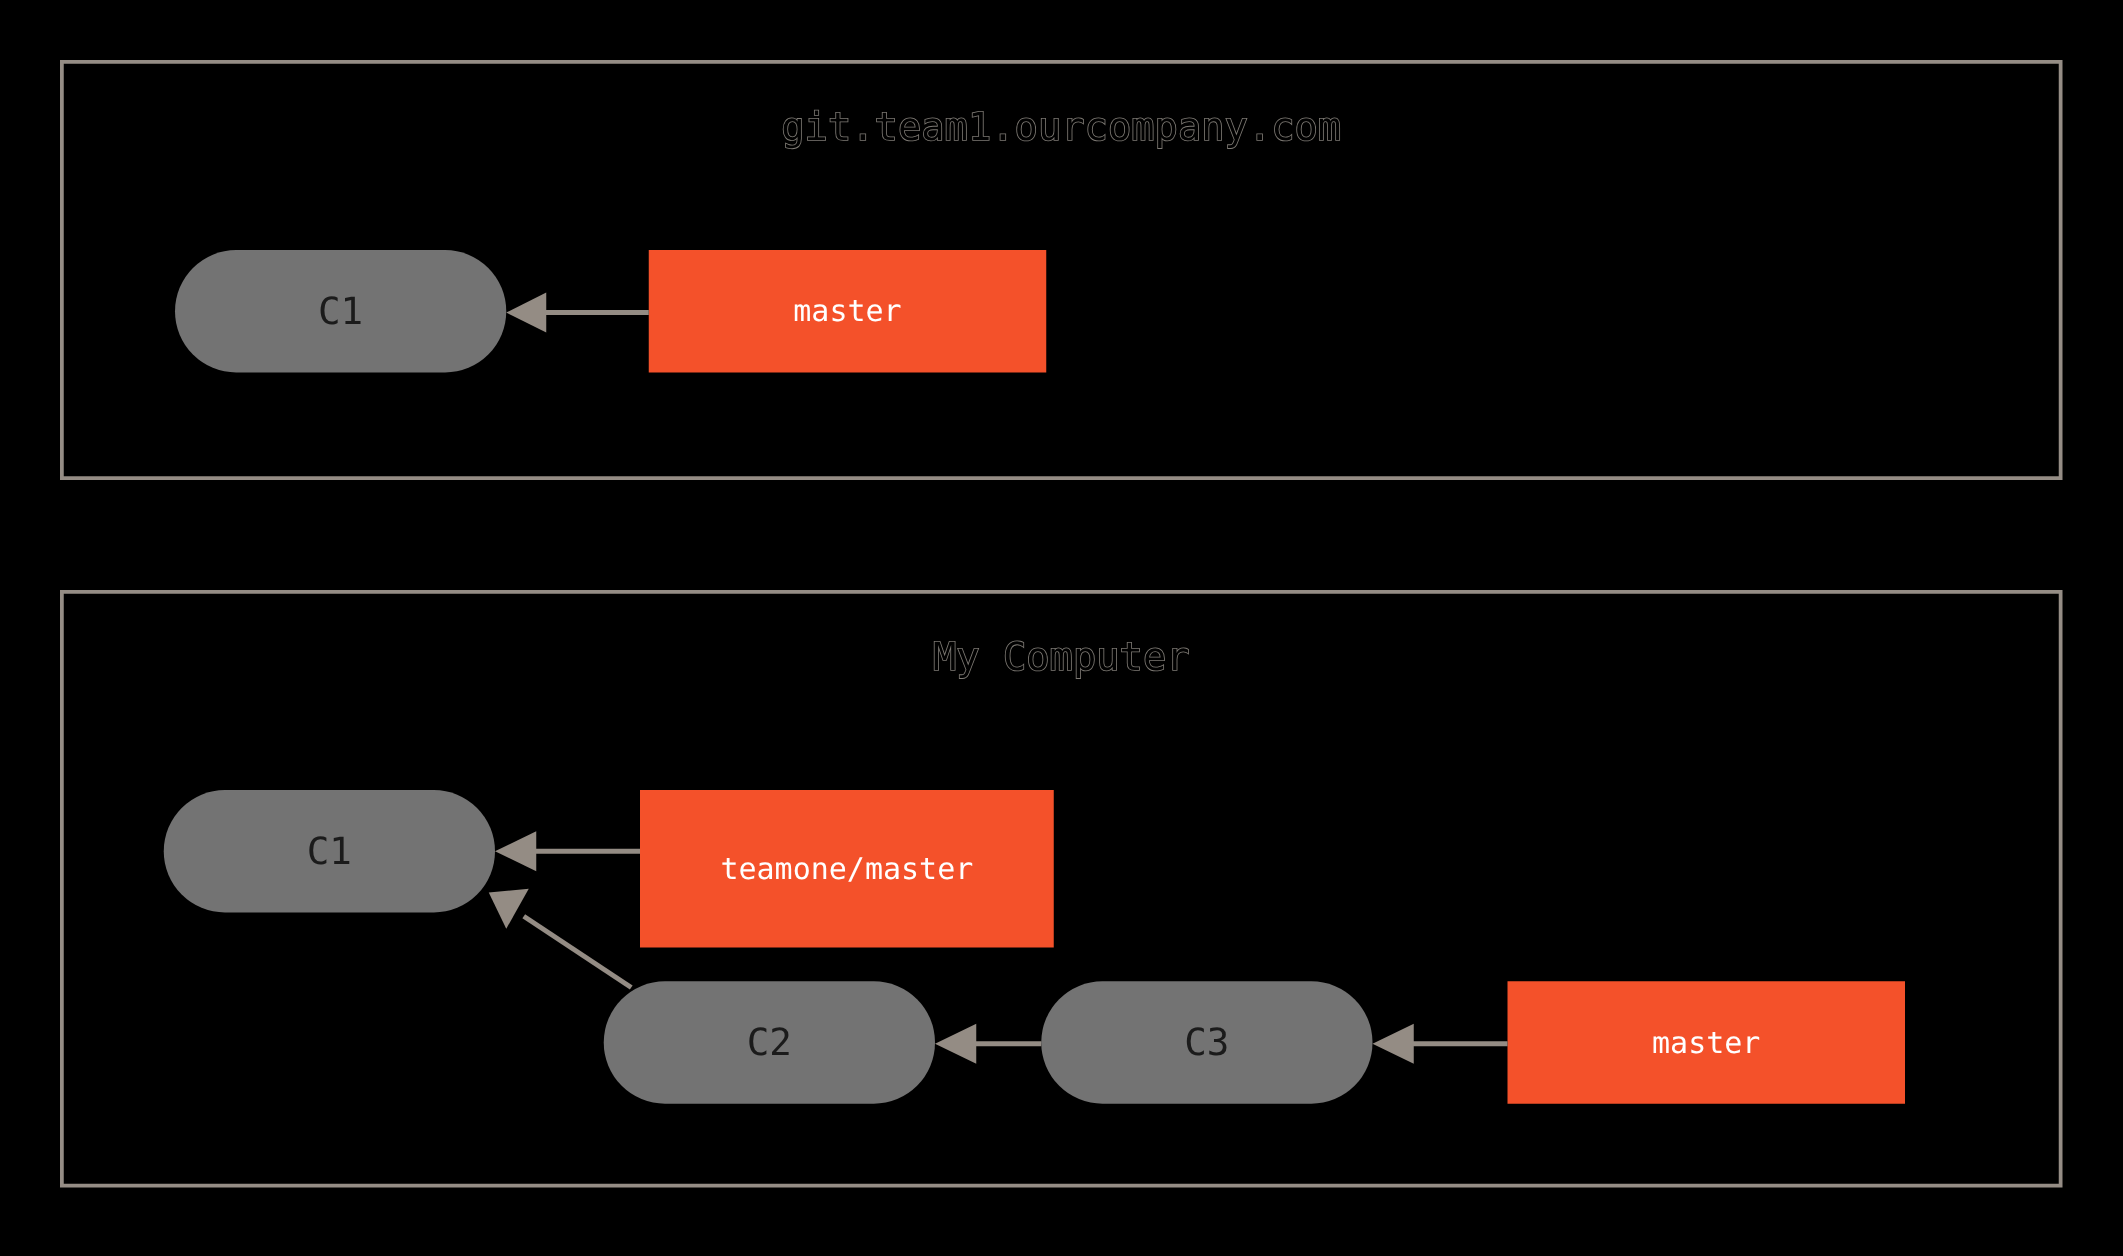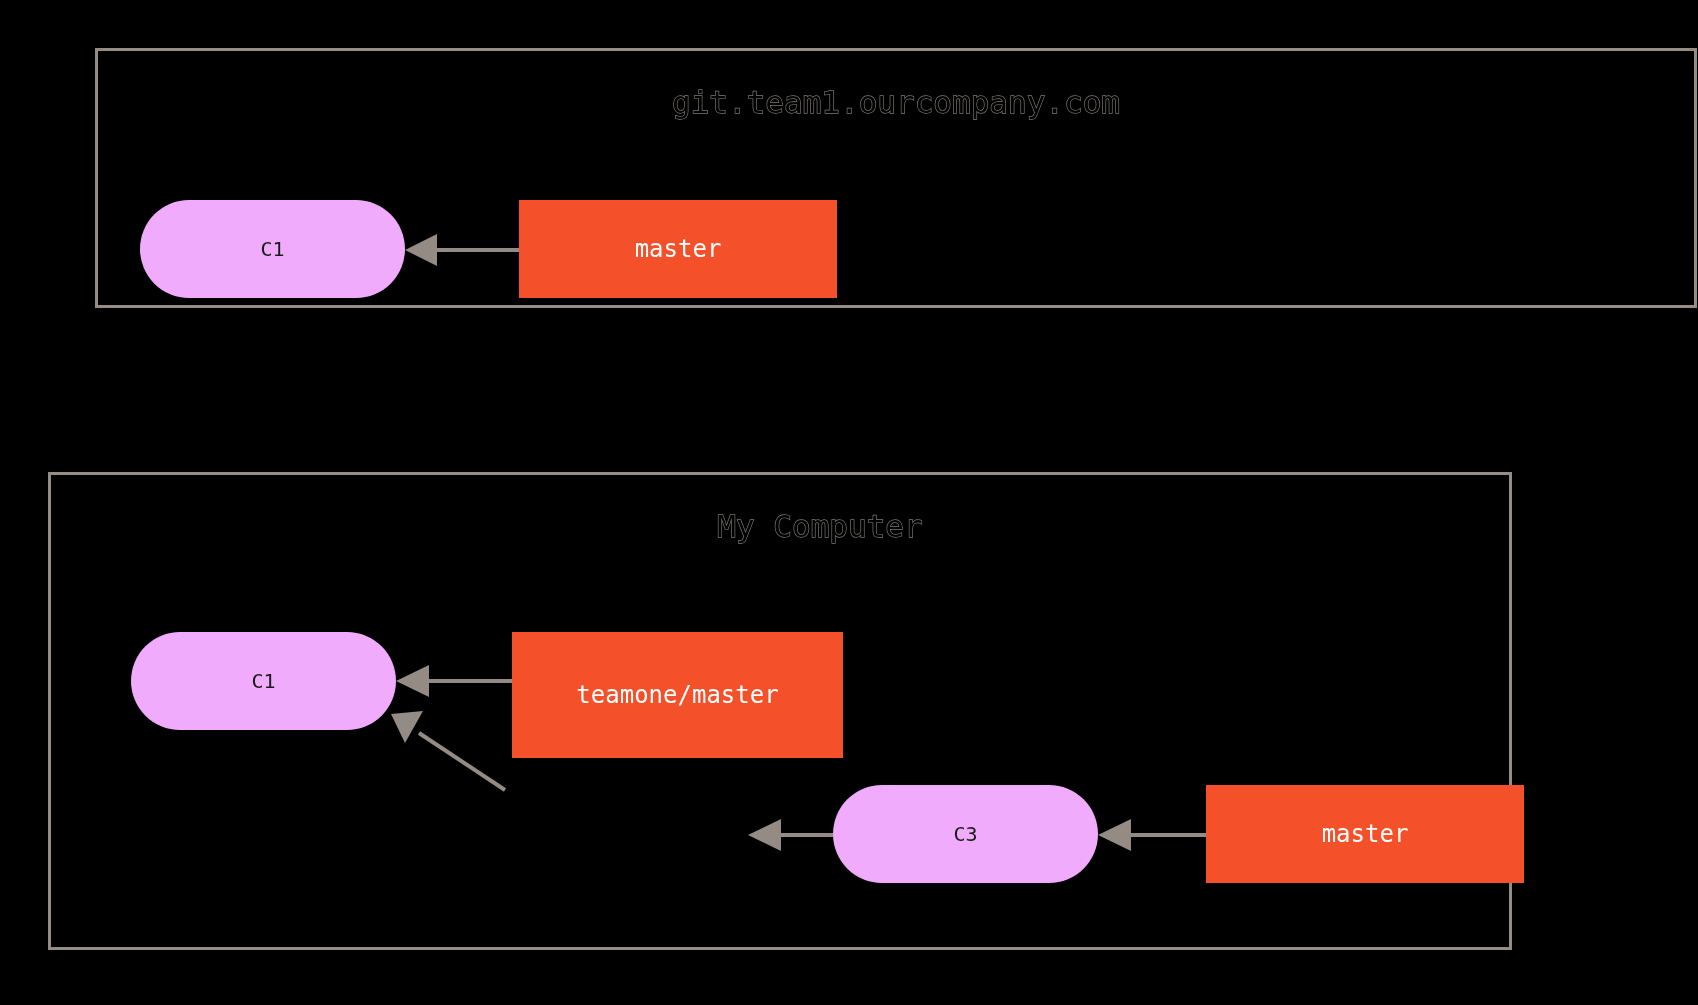--- a/index.html
+++ b/index.html
@@ -29,53 +29,51 @@
   .panel {
     position: absolute;
     border: 3px solid #958d85;
     box-sizing: border-box;
     background: transparent;
   }
   #panel-remote {
     left: 48px;
     top: 48px;
     width: 1602px;
-    height: 260px;
-    margin-left: 47px;
+    height: 336px;
   }
   #panel-local {
     left: 48px;
     top: 472px;
-    width: 1464px;
+    width: 1602px;
     height: 478px;
-    padding-left: 40px;
   }
 
   .panel-title {
     position: absolute;
     width: 100%;
     text-align: center;
     font-size: 31px;
     letter-spacing: 0px;
     color: #000000;
     -webkit-text-stroke: 1.3px #7e7a74;
     paint-order: stroke fill;
     white-space: pre;
     user-select: none;
   }
   #panel-remote .panel-title { top: 33px; }
   #panel-local  .panel-title { top: 33px; }
 
   
   .commit {
     position: absolute;
-    background: #f0abfc;
+    background: #737373;
     border-radius: 999px;
     color: #1b1b1b;
-    font-size: 20px;
+    font-size: 30px;
     display: flex;
     align-items: center;
     justify-content: center;
     box-sizing: border-box;
     user-select: none;
   }
 
   
   .branch {
     position: absolute;
@@ -124,20 +122,21 @@
   <div class="branch" style="left:519px; top:200px; width:318px; height:98px;">master</div>
 
   <div class="panel" id="panel-local">
     <div class="panel-title">My Computer</div>
   </div>
 
   <div class="commit" style="left:131px; top:632px; width:265px; height:98px;">C1</div>
 
   <div class="branch" style="left:512px; top:632px; width:331px; height:126px;">teamone/master</div>
 
+  <div class="commit" style="left:483px; top:785px; width:265px; height:98px;">C2</div>
 
   <div class="commit" style="left:833px; top:785px; width:265px; height:98px;">C3</div>
 
   <div class="branch" style="left:1206px; top:785px; width:318px; height:98px;">master</div>
 
   <svg class="arrow-layer" viewBox="0 0 1698 1005">
 
     <g>
       <line class="arrow-line" x1="519" y1="250" x2="432" y2="250"></line>
       <polygon class="arrow-head" points="405,250 437,234 437,266"></polygon>

